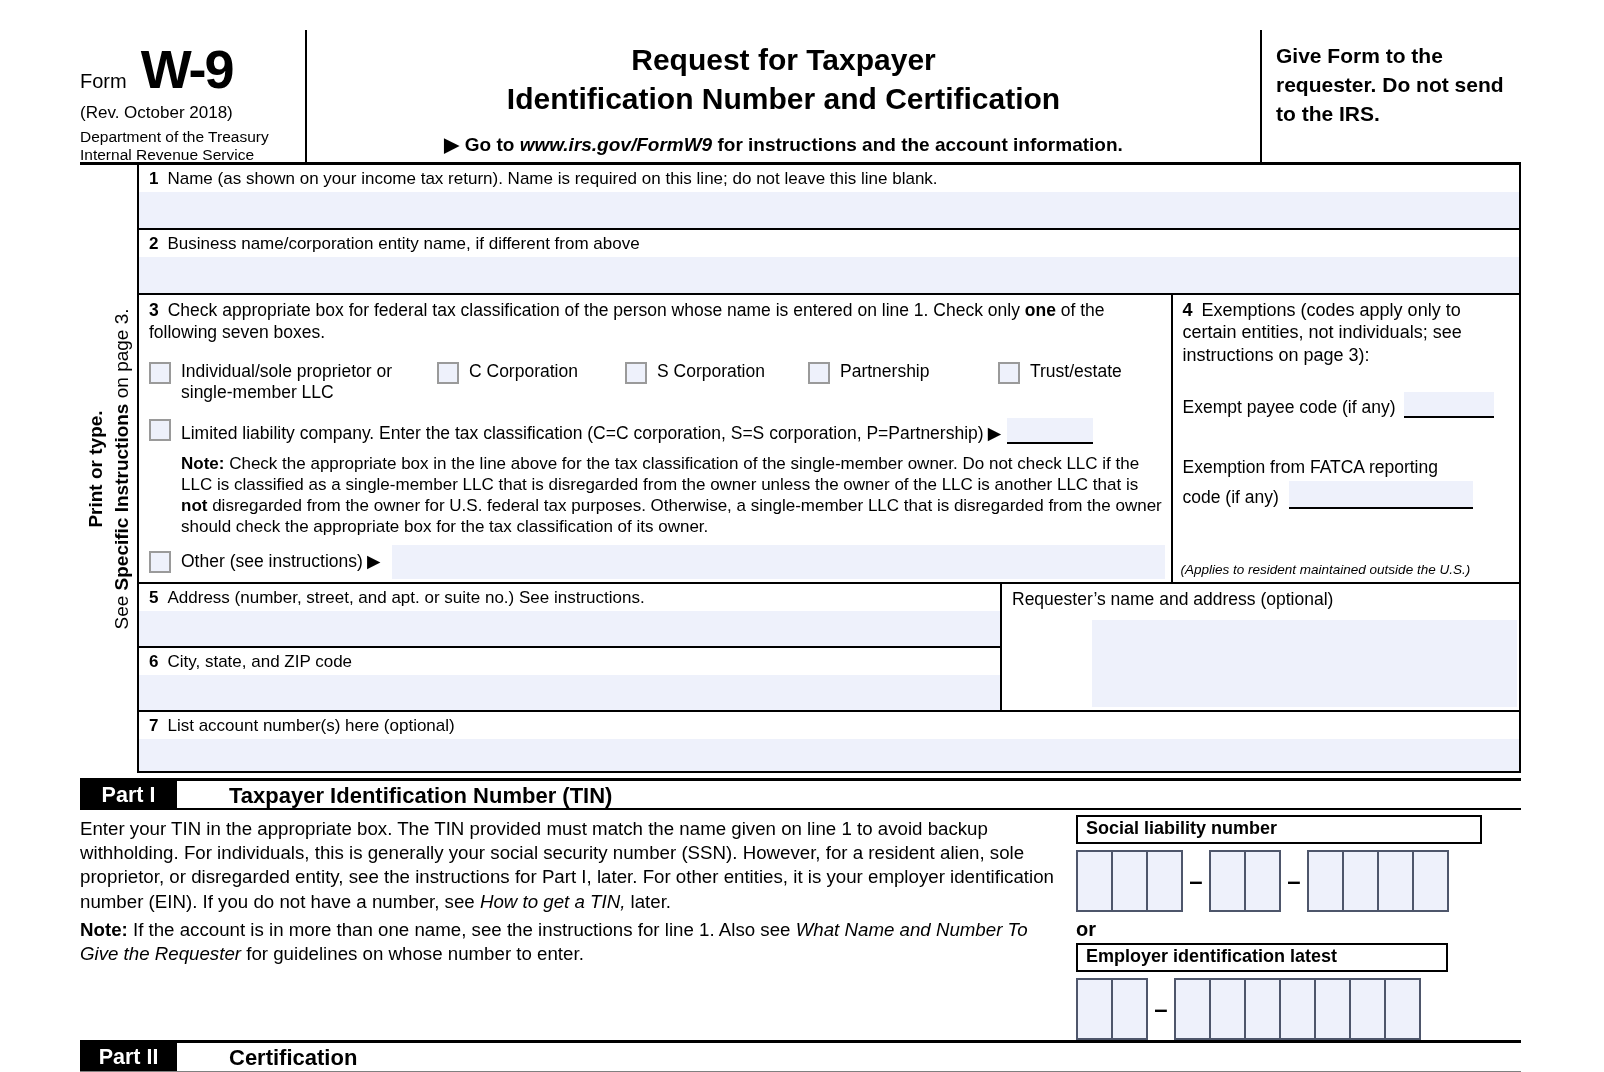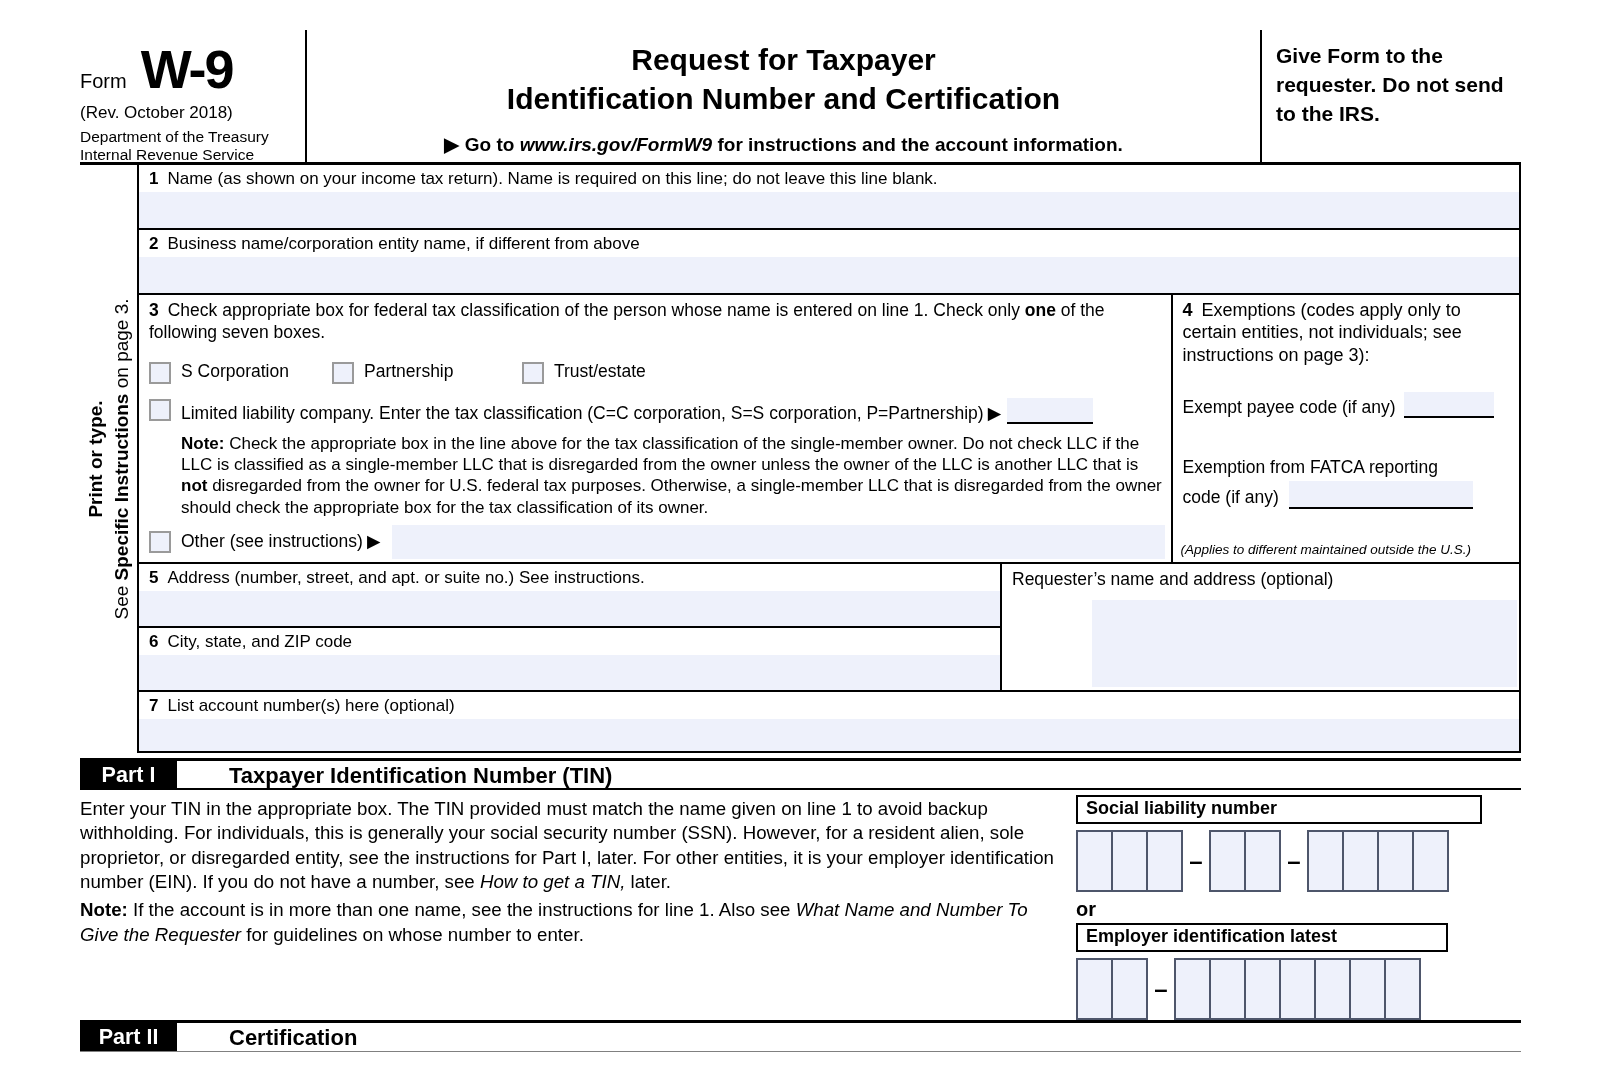--- a/index.html
+++ b/index.html
@@ -156,20 +156,28 @@
         </div>
         <div class="ffield"></div>
       </div>
 
       <div class="frow row3">
         <div class="c3l">
           <div class="c3head">
             <span class="lnum">3</span><span>Check appropriate box for federal tax classification of the person whose name is entered on line 1. Check only </span><span class="bold">one</span><span> of the following seven boxes.</span>
           </div>
           <div class="cbrow">
+            <div class="cbitem w1">
+              <span class="cb"></span>
+              <span>Individual/sole proprietor or single-member LLC</span>
+            </div>
+            <div class="cbitem w2">
+              <span class="cb"></span>
+              <span>C Corporation</span>
+            </div>
             <div class="cbitem w3">
               <span class="cb"></span>
               <span>S Corporation</span>
             </div>
             <div class="cbitem w4">
               <span class="cb"></span>
               <span>Partnership</span>
             </div>
             <div class="cbitem">
               <span class="cb"></span>
@@ -201,21 +209,21 @@
             <span>Exempt payee code (if any)</span>
             <span class="exempt-field"></span>
           </div>
           <div class="fatca">
             <div>Exemption from FATCA reporting</div>
             <div class="fatca-row2">
               <span>code (if any)</span>
               <span class="fatca-field"></span>
             </div>
           </div>
-          <div class="applies">(Applies to different maintained outside the U.S.)</div>
+          <div class="applies">(Applies to resident maintained outside the U.S.)</div>
         </div>
       </div>
 
       <div class="frow row56">
         <div class="c56l">
           <div class="sub5">
             <div class="flabel">
               <span class="lnum">5</span><span>Address (number, street, and apt. or suite no.) See instructions.</span>
             </div>
             <div class="ffield2"></div>

